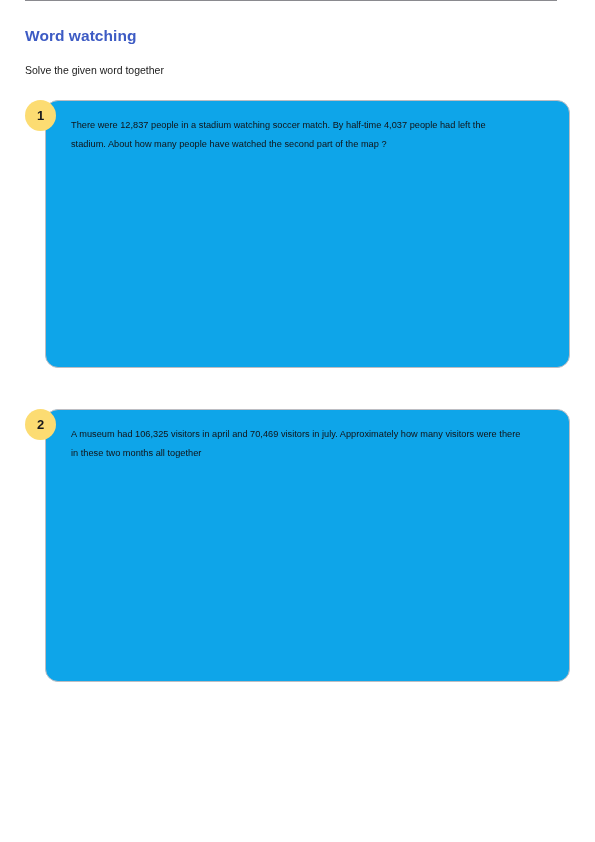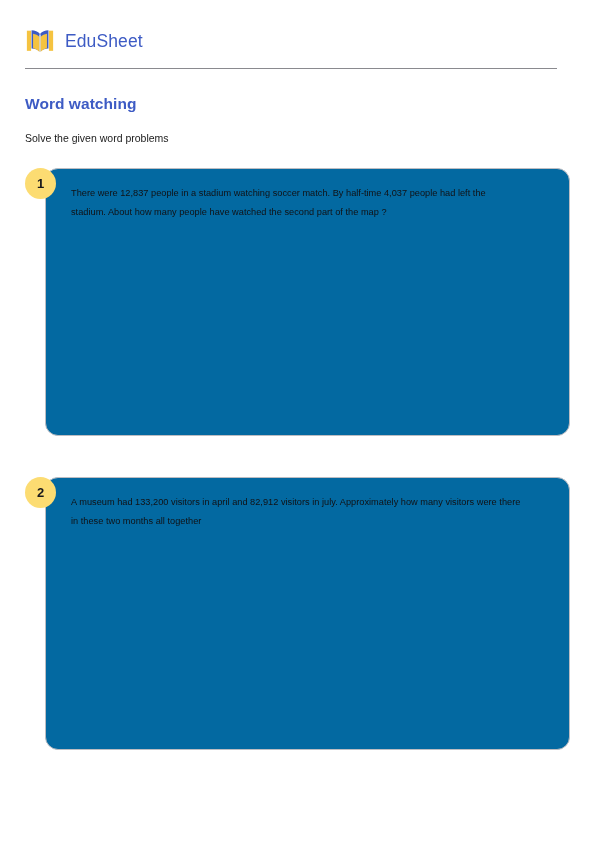--- a/index.html
+++ b/index.html
@@ -90,21 +90,21 @@
     align-items: center;
     justify-content: center;
     z-index: 3;
     line-height: 1;
   }
   .question-card {
     position: relative;
     margin-left: 20px;
     border: 1px solid #bdbdc2;
     border-radius: 13px;
-    background: #0369a1;
+    background: #0ea5e9;
     box-sizing: border-box;
     padding: 15px 20px 14px 25px;
     z-index: 1;
   }
   .question-card.card-1 { height: 268px; }
   .question-card.card-2 { height: 273px; }
 
   .question-text {
     font-size: 9.2px;
     line-height: 2.05;
@@ -112,48 +112,36 @@
     margin: 0;
     max-width: 450px;
     letter-spacing: 0.02px;
   }
 </style>
 </head>
 <body>
 
 <div class="page">
 
-  <div class="header">
-    <svg class="logo-icon" viewBox="0 0 32 32">
-      <path d="M2 5 L6.5 5 L6.5 26.5 L2 26.5 Z" fill="#f5c340"></path>
-      <path d="M30 5 L25.5 5 L25.5 26.5 L30 26.5 Z" fill="#f5c340"></path>
-      <path d="M7 4.5 C10.5 4.5 14 6 15.6 8 L15.6 27.5 C13.6 25.2 10.3 24 7 24 Z" fill="#3d5bc4"></path>
-      <path d="M25 4.5 C21.5 4.5 18 6 16.4 8 L16.4 27.5 C18.4 25.2 21.7 24 25 24 Z" fill="#3d5bc4"></path>
-      <path d="M8.6 8.2 C11.2 8.6 13.6 9.8 15.6 11.6 L15.6 27.8 C13.6 25.4 11.2 24.2 8.6 23.6 Z" fill="#f5c340"></path>
-      <path d="M23.4 8.2 C20.8 8.6 18.4 9.8 16.4 11.6 L16.4 27.8 C18.4 25.4 20.8 24.2 23.4 23.6 Z" fill="#f5c340"></path>
-      <path d="M15.6 9.6 L16.4 9.6 L16.4 28.6 L15.6 28.6 Z" fill="#ffffff"></path>
-    </svg>
-    <span class="brand-name">EduSheet</span>
-  </div>
 
   <div class="header-rule"></div>
 
   <h1 class="worksheet-title">Word watching</h1>
-  <p class="worksheet-subtitle">Solve the given word problems</p>
+  <p class="worksheet-subtitle">Solve the given word together</p>
 
   <div class="questions">
 
     <div class="question-block">
       <div class="question-badge">1</div>
       <div class="question-card card-1">
         <p class="question-text">There were 12,837 people in a stadium watching soccer match. By half-time 4,037 people had left the stadium. About how many people have watched the second part of the map ?</p>
       </div>
     </div>
 
     <div class="question-block">
       <div class="question-badge">2</div>
       <div class="question-card card-2">
-        <p class="question-text">A museum had 133,200 visitors in april and 82,912 visitors in july. Approximately how many visitors were there in these two months all together</p>
+        <p class="question-text">A museum had 106,325 visitors in april and 70,469 visitors in july. Approximately how many visitors were there in these two months all together</p>
       </div>
     </div>
 
   </div>
 </div>
 
 </body></html>

